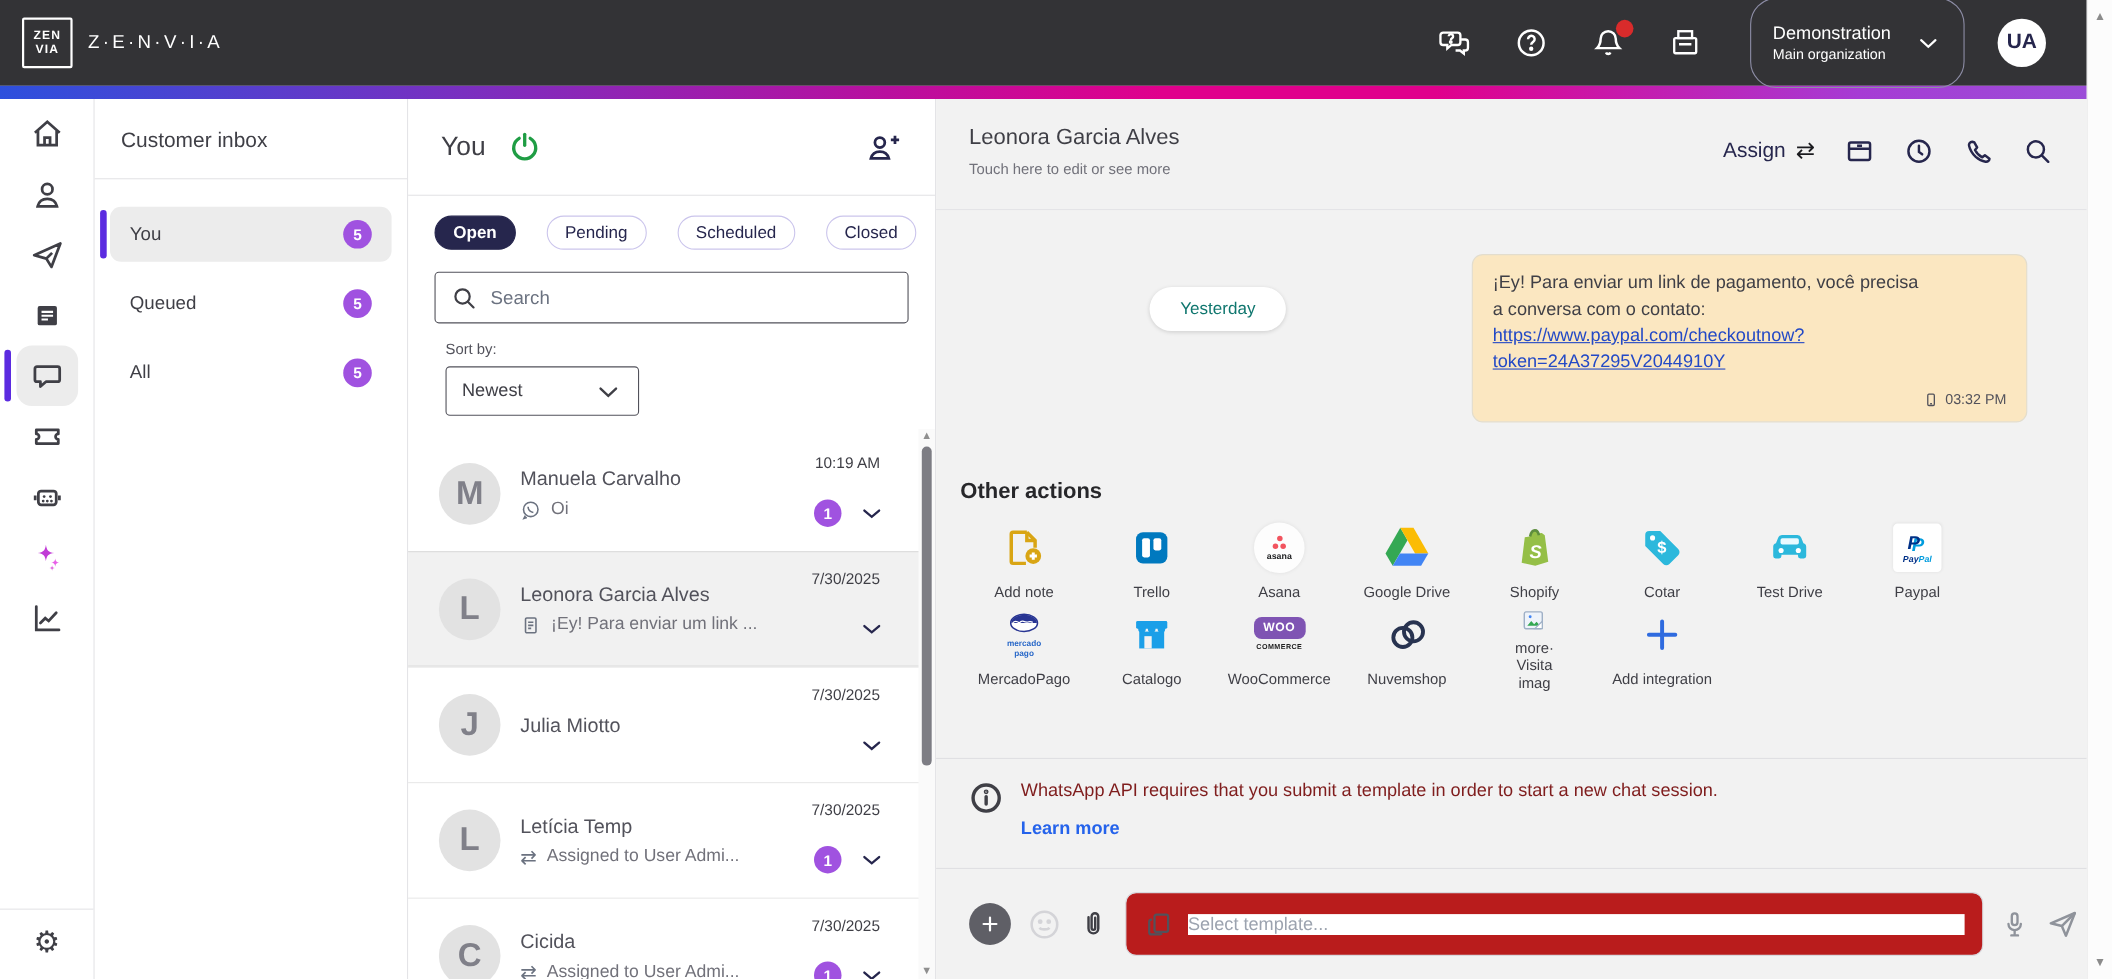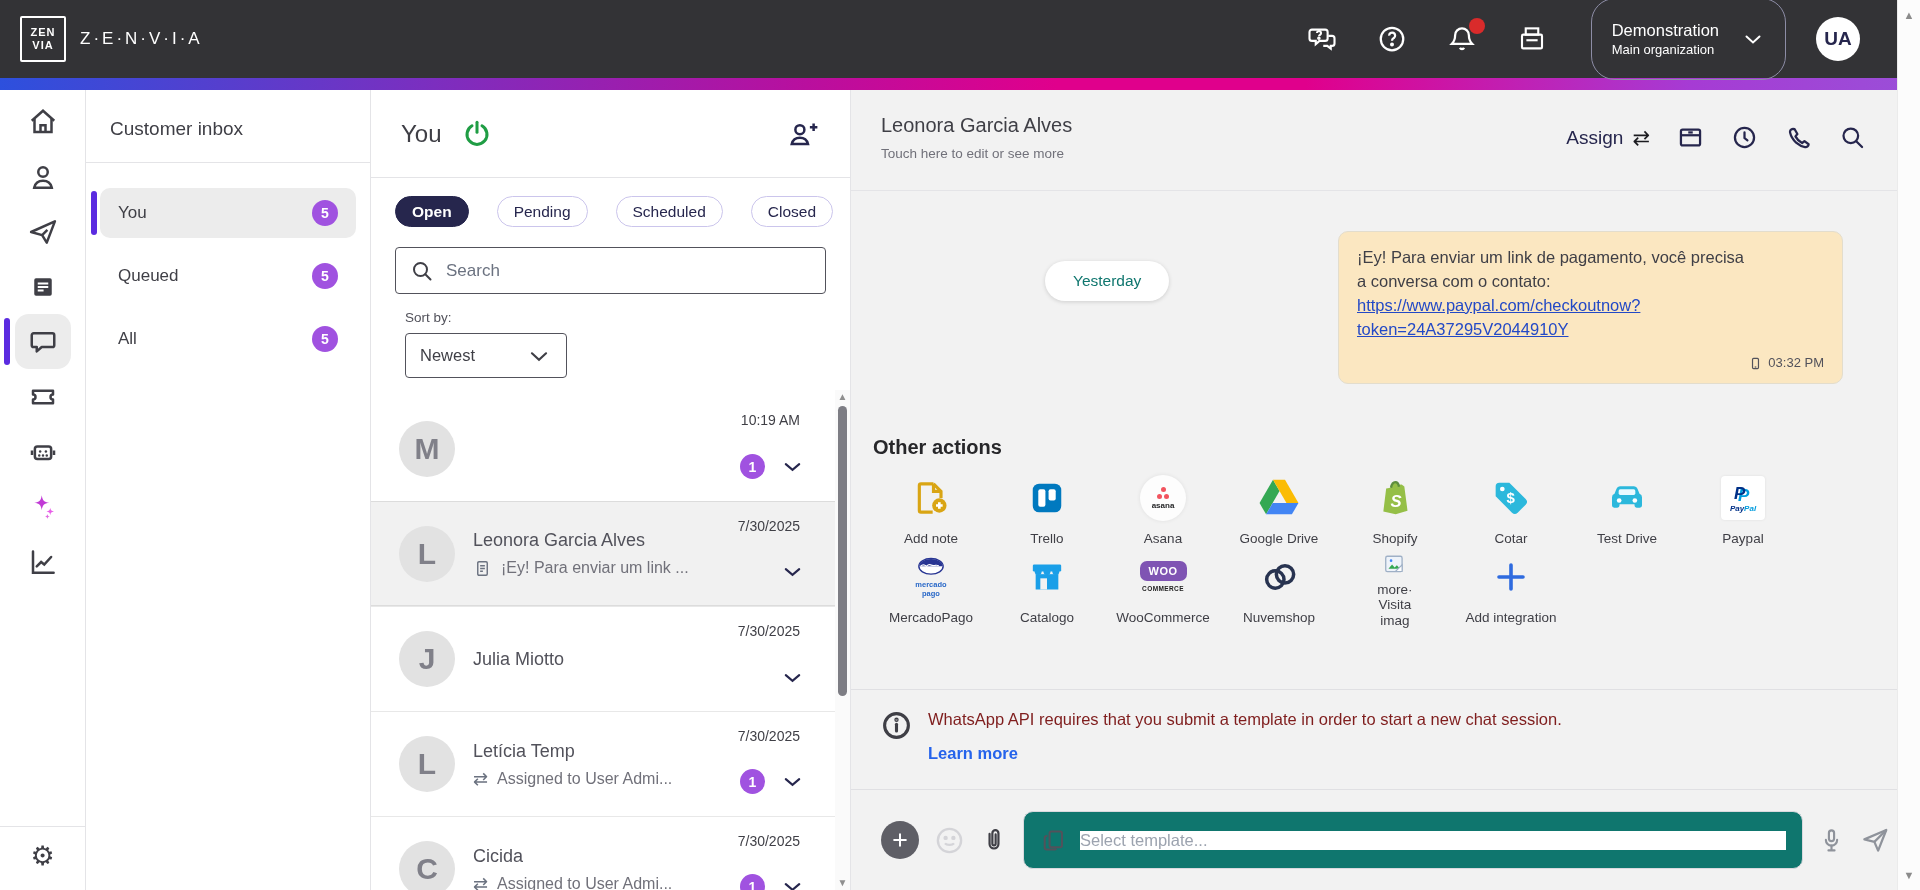--- a/index.html
+++ b/index.html
@@ -69,21 +69,21 @@
   .tab { height:31px; padding:0 16px; border-radius:16px; border:1px solid #cbc5ec;
     color:#26264d; font-size:15.5px; display:flex; align-items:center; background:#fff; cursor:pointer; }
   .tab.active { background:#26264d; border-color:#26264d; color:#fff; font-weight:bold; }
   .search-box { margin:12px 24px 0; border:1px solid #52525b; border-radius:4px; height:47px;
     display:flex; align-items:center; gap:12px; padding:0 14px; background:#fff; }
   .search-box input { border:none; outline:none; flex:1; font-size:17px; color:#3f3f46;
     font-family:"Liberation Sans", sans-serif; background:transparent; }
   .search-box input::placeholder { color:#6b7280; }
   .sort { padding:16px 24px 0 34px; }
   .sort-label { font-size:13.5px; color:#52525b; }
-  .sort-select { margin-top:8px; width:162px; height:45px; border:1px solid #52525b;
+  .sort-select { margin-top:8px; width:176px; height:45px; border:1px solid #52525b;
     border-radius:4px; display:flex; align-items:center; padding:0 14px; font-size:16.5px;
     color:#3f3f46; background:#fff; cursor:pointer; }
   .sort-select .chev { margin-left:auto; display:flex; }
   .conv-list { margin-top:18px; }
   .conv-item { height:105px; position:relative; display:flex; align-items:center;
     padding:0 110px 0 28px; cursor:pointer; }
   .conv-item + .conv-item { border-top:1px solid #e8e8e8; }
   .conv-item.selected { background:#f1f1f1; border-top:1px solid #dcdcdc;
     border-bottom:1px solid #dcdcdc; }
   .avatar-lg { width:56px; height:56px; border-radius:50%; background:#e2e2e2; color:#808089;
@@ -164,21 +164,21 @@
   .notice { height:100px; padding:20px 30px; border-bottom:1px solid #e0e0e3;
     display:flex; gap:16px; }
   .notice-body { display:flex; flex-direction:column; gap:15px; }
   .notice-text { font-size:16.5px; color:#7f1d1d; }
   .notice-link { font-size:16.5px; color:#2563eb; font-weight:bold; cursor:pointer; }
 
   .composer { flex:1; display:flex; align-items:center; gap:15px; padding:0 30px; }
   .plus-btn { width:38px; height:38px; border-radius:50%; background:#5f5f66; display:flex;
     align-items:center; justify-content:center; flex:none; cursor:pointer; }
   .c-icon { display:flex; cursor:pointer; }
-  .template-input { flex:1; height:58px; background:#0f766e; border:1px solid #d9d9de;
+  .template-input { flex:1; height:58px; background:#b91c1c; border:1px solid #d9d9de;
     border-radius:10px; display:flex; align-items:center; gap:13px; padding:0 16px; }
   .template-input input { flex:1; border:none; outline:none; font-size:16.5px; color:#3f3f46;
     font-family:"Liberation Sans", sans-serif; }
   .template-input input::placeholder { color:#9ca3af; }
 
   .page-scrollbar { position:absolute; right:0; top:0; width:23px; height:890px;
     background:#fcfcfc; border-left:1px solid #ebebeb; display:flex; flex-direction:column;
     justify-content:space-between; align-items:center; padding:8px 0; z-index:10; }
   .page-scrollbar .sb-arrow { font-size:11px; color:#8b8b8b; }
 </style>
@@ -386,20 +386,33 @@
               <path d="M5.5 9.5l6.5 6 6.5-6"></path>
             </svg>
         </span>
       </div>
     </div>
 
     <div class="conv-list">
 
       <div class="conv-item">
         <div class="avatar-lg">M</div>
+        <div class="conv-body">
+          <div class="conv-name">Manuela Carvalho</div>
+          <div class="conv-preview">
+            <span style="display:flex">
+              <svg width="19" height="19" viewBox="0 0 24 24" fill="none" stroke="#6b7280" stroke-width="1.8">
+                  <circle cx="12" cy="11.5" r="8.3"></circle>
+                  <path d="M5.8 18.7L4.2 21.8l3.4-1.1"></path>
+                  <path d="M8.9 8.4c.3 3.8 2.6 6 6.1 6.6"></path>
+                </svg>
+            </span>
+            <span>Oi</span>
+          </div>
+        </div>
         <div class="conv-meta">10:19 AM</div>
         <div class="conv-actions">
           <span class="unread">1</span>
           <span style="display:flex">
             <svg width="23" height="23" viewBox="0 0 24 24" fill="none" stroke="#26264d" stroke-width="2.2" stroke-linecap="round">
                 <path d="M5 9.5l7 6 7-6"></path>
               </svg>
           </span>
         </div>
       </div>

